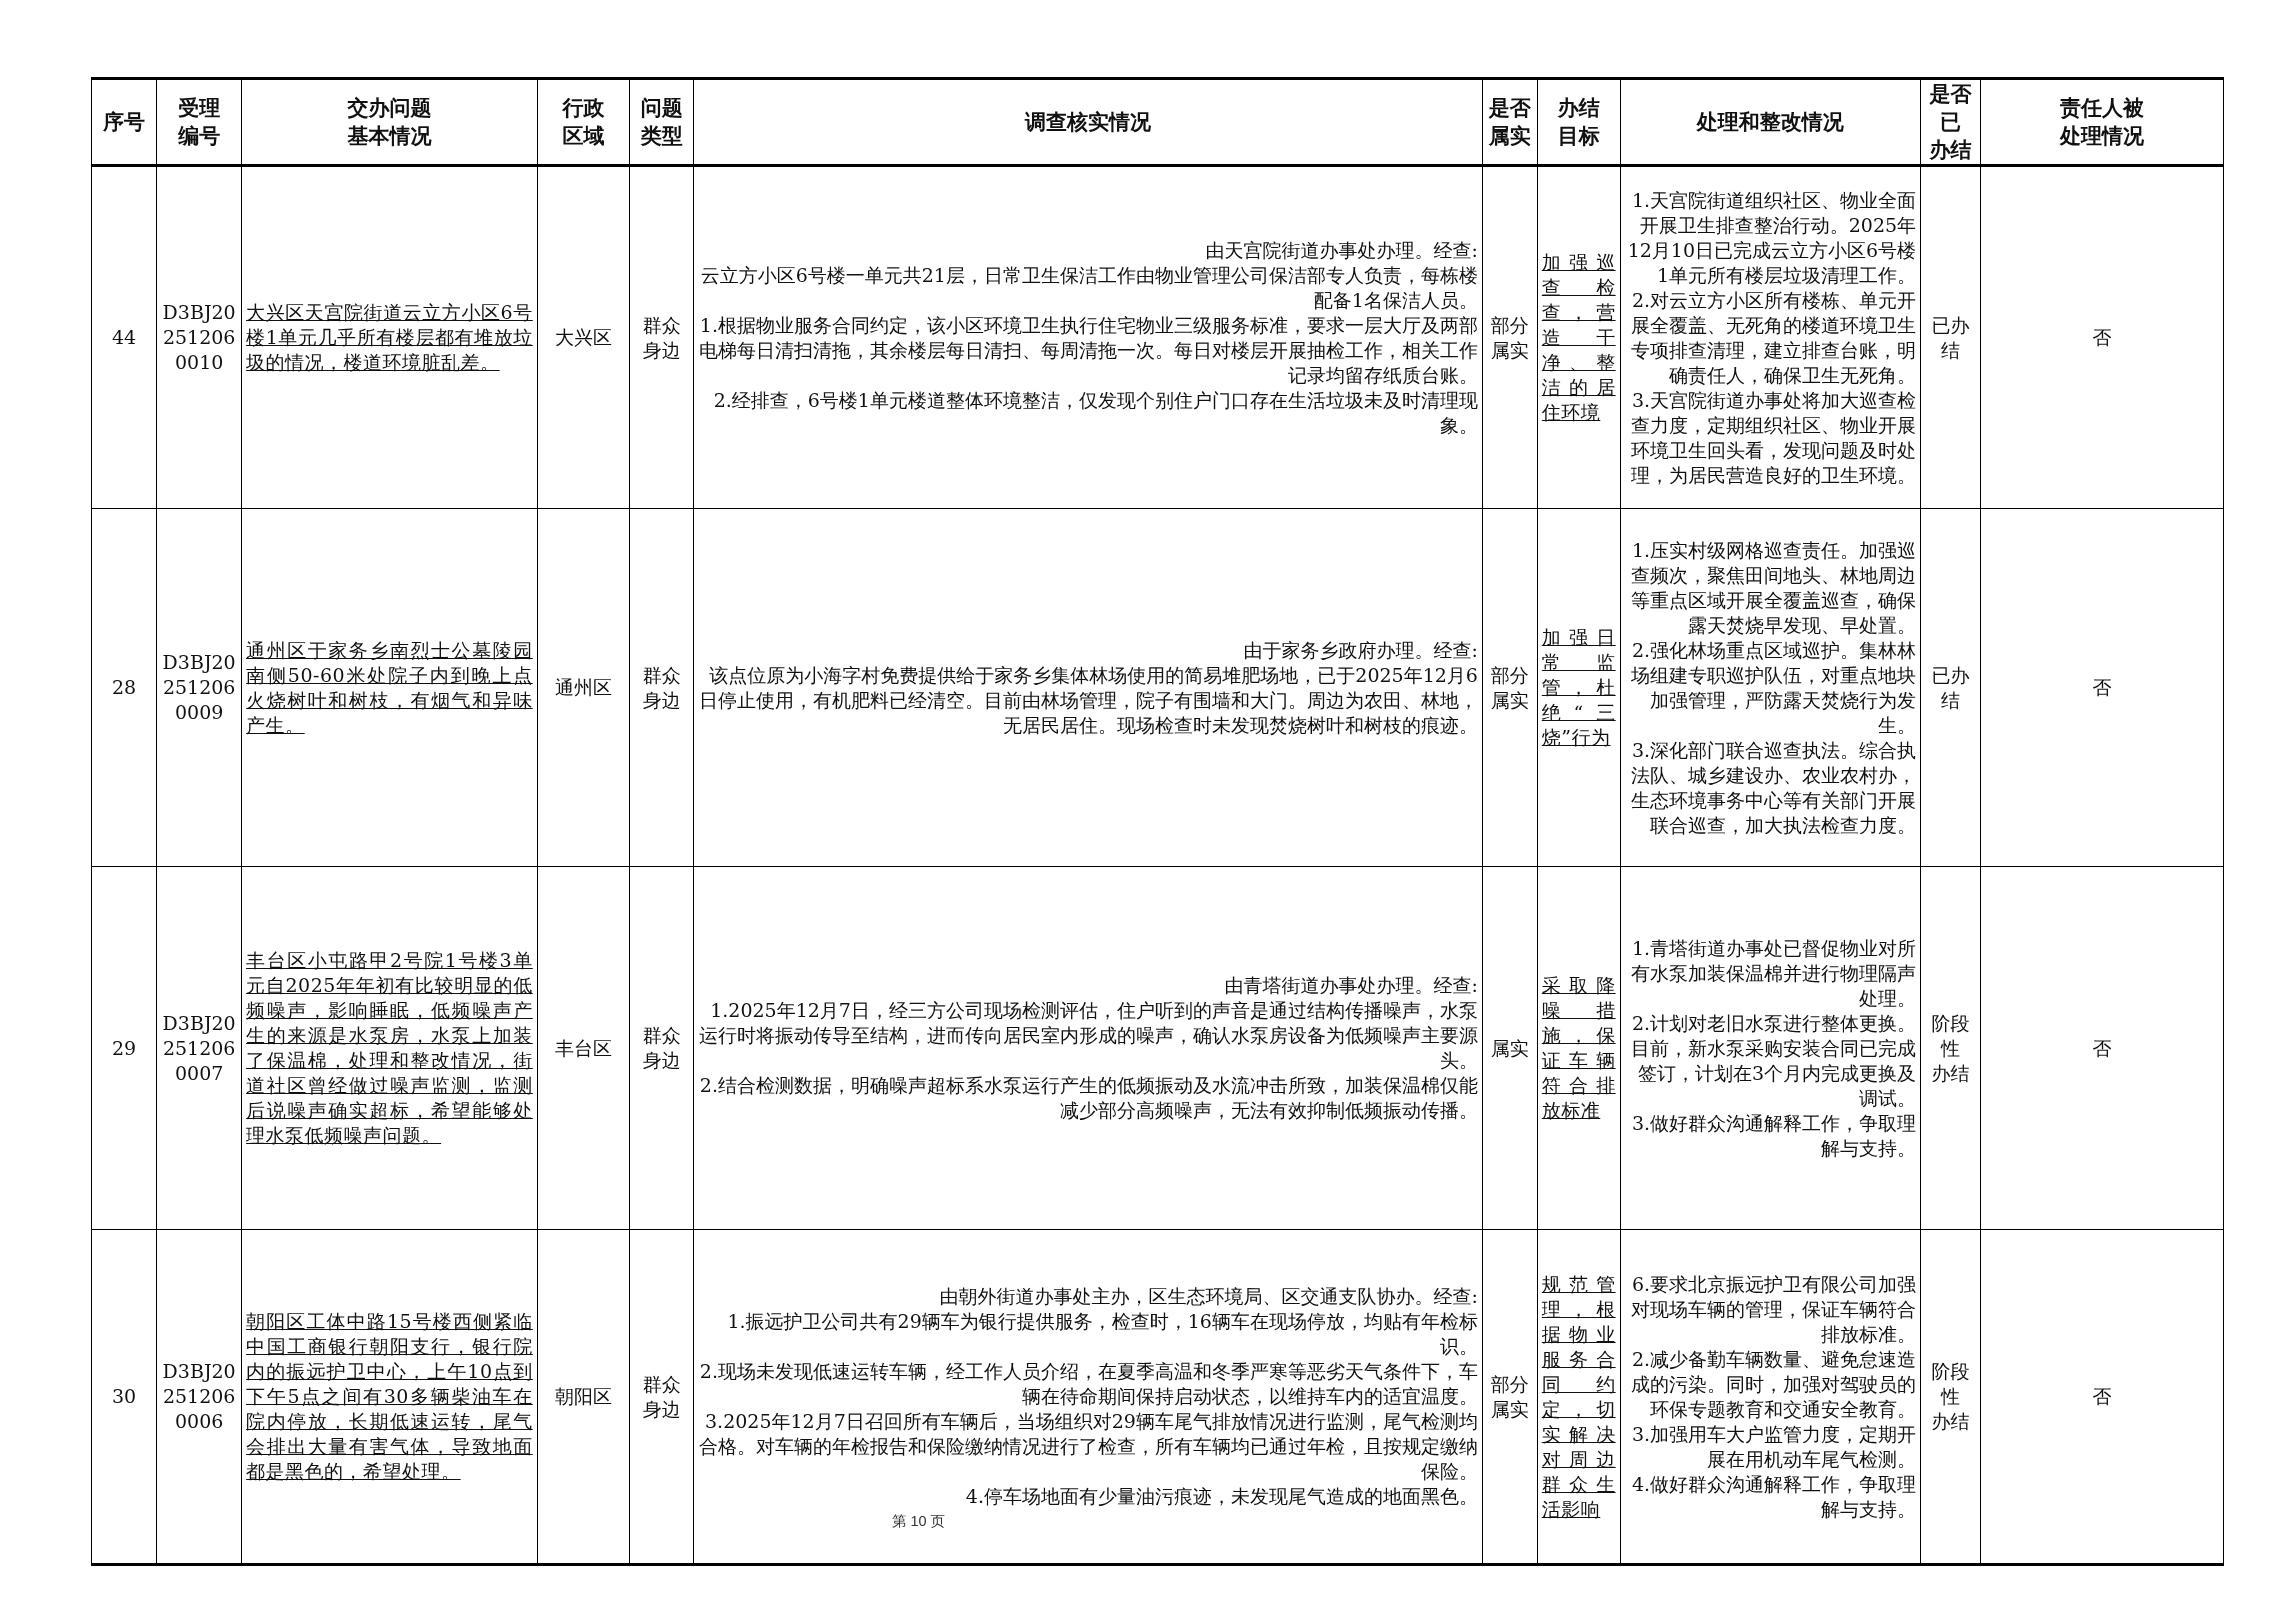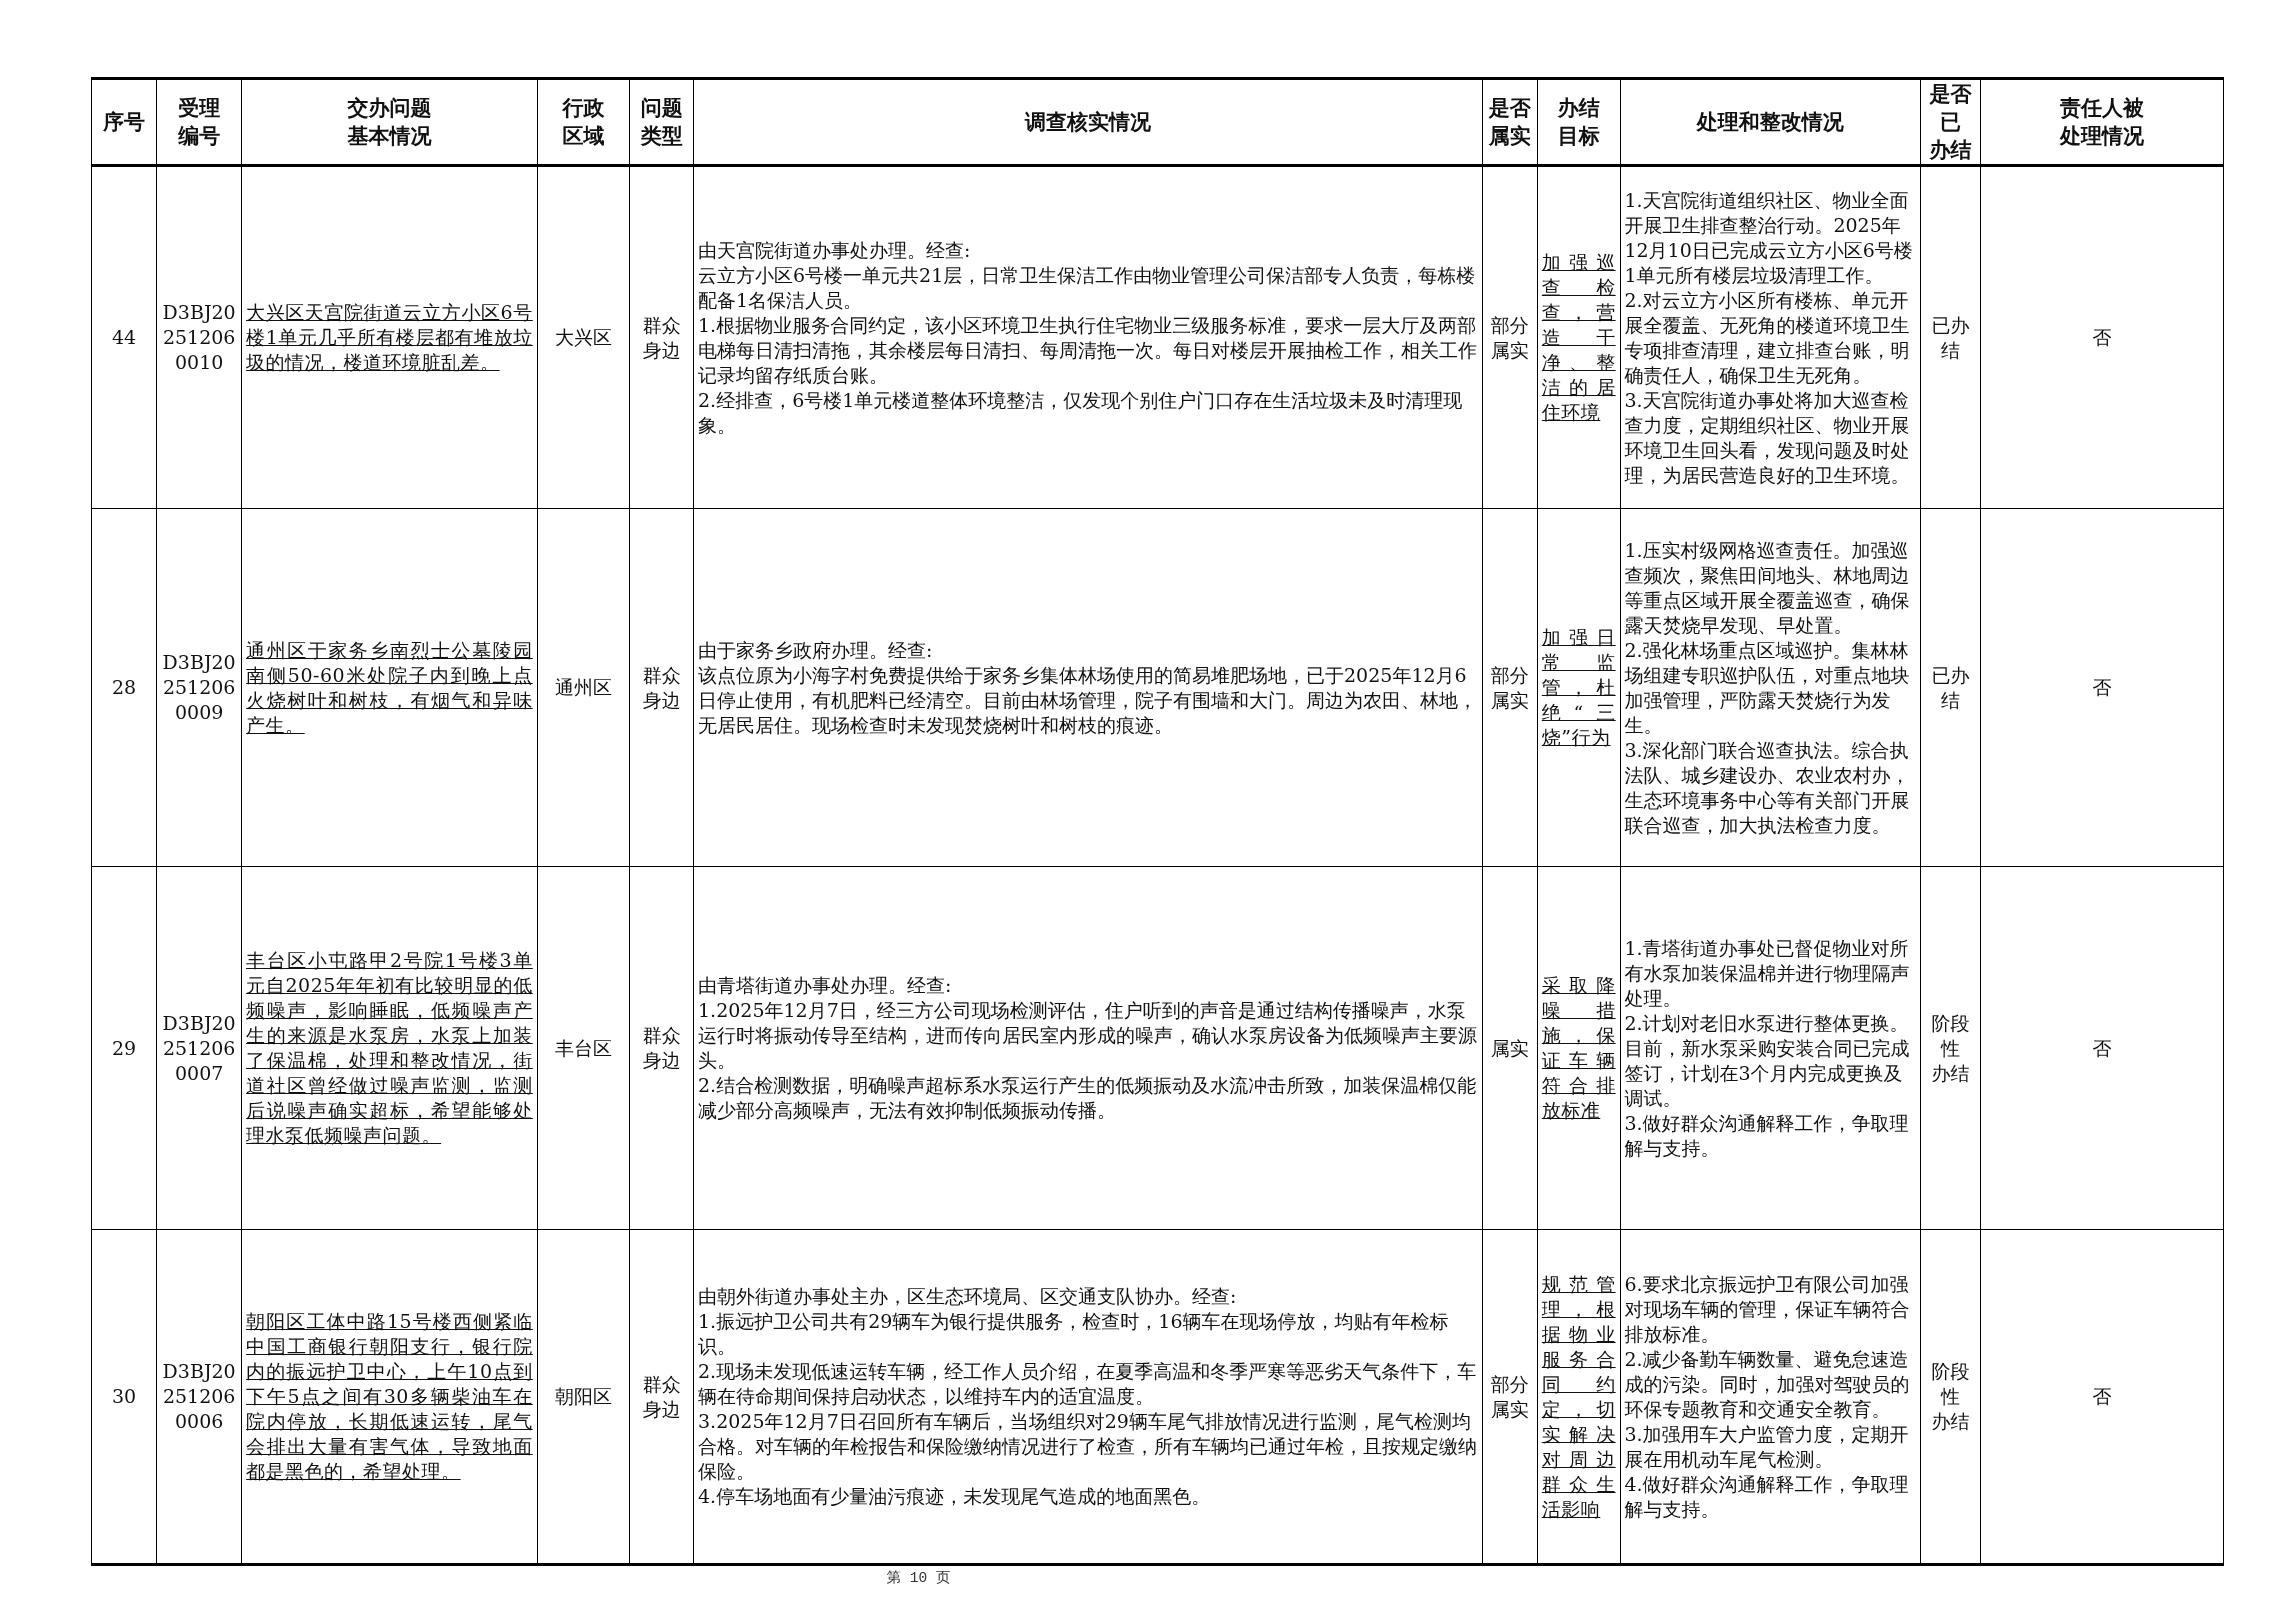--- a/index.html
+++ b/index.html
@@ -7,25 +7,25 @@
          font-family: "DejaVu Serif", "Liberation Serif", serif; color: #111; }
   table.main { position: absolute; left: 91px; top: 77px; width: 2133px;
                border-collapse: collapse; table-layout: fixed; }
   table.main td, table.main th { border: 1.4px solid #000; padding: 0 3.9px; vertical-align: middle; }
   table.main th { font-family: "DejaVu Sans", "Liberation Sans", sans-serif; font-weight: bold;
                   font-size: 21px; line-height: 28px; text-align: center; height: 69px; }
   table.main thead tr th { border-bottom: 3.4px solid #000; }
   table.main { border-top: 3.4px solid #000; border-bottom: 3.4px solid #000; }
   td { font-size: 19px; line-height: 25px; }
   td.c { text-align: center; }
-  td.l { text-align: left; }
+  td.l { text-align: right; }
   td.j { text-align: justify; letter-spacing: 0.5px; text-decoration: underline; }
   .pre { white-space: pre-line; }
-  .page-footer { position: absolute; top: 1568px; left: 0; width: 1837px; text-align: center;
-                 font-size: 14.5px; font-family: Liberation Mono, monospace; color: #333; }
+  .page-footer { position: absolute; top: 1512px; left: 0; width: 1837px; text-align: center;
+                 font-size: 14.5px; font-family: Liberation Sans, sans-serif; color: #333; }
   .wide { letter-spacing: 2.9px; }
 </style>
 </head>
 <body>
 
 <table class="main">
   <colgroup>
     <col style="width:26px">
     <col style="width:34px">
     <col style="width:118px">

